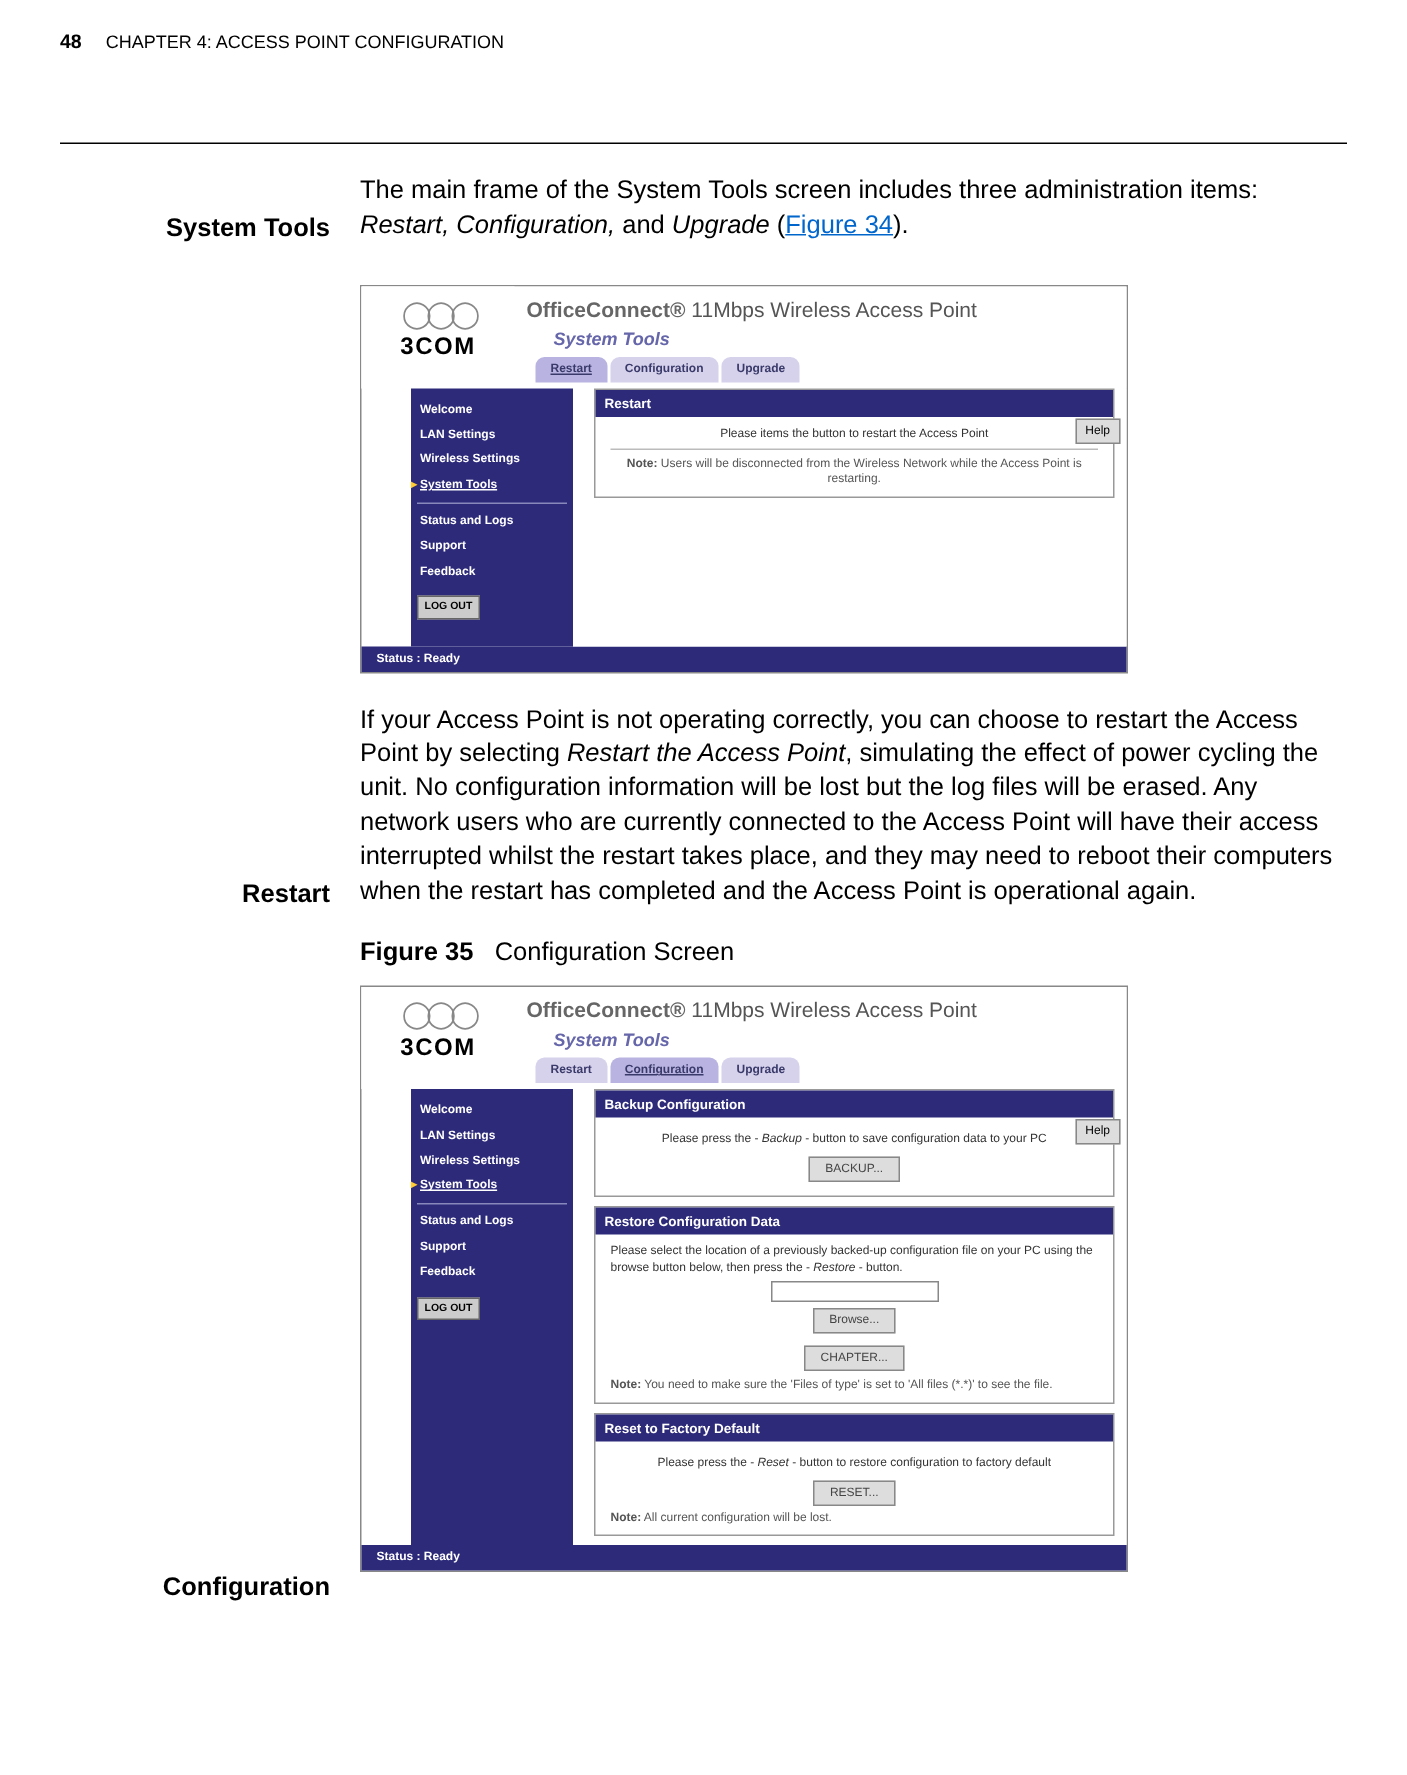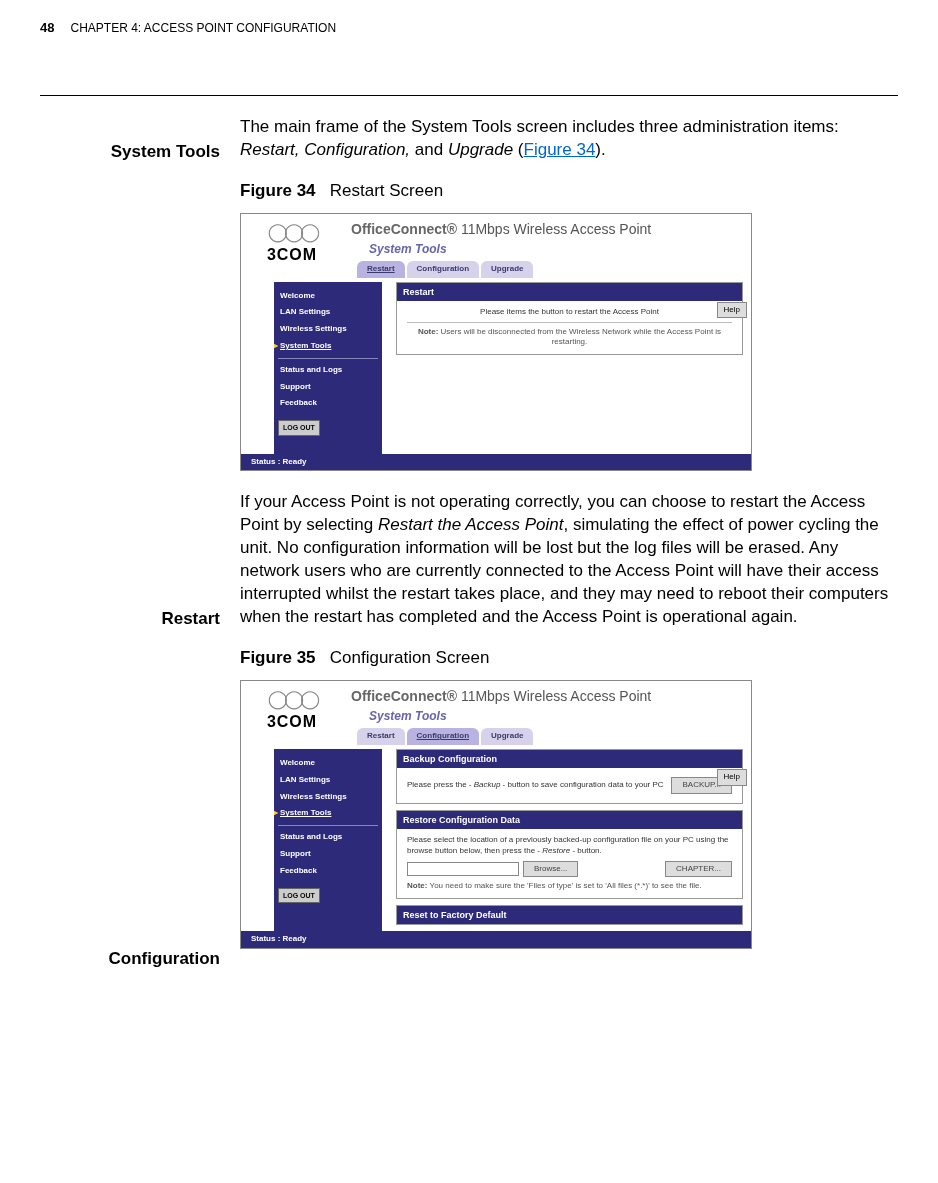--- a/index.html
+++ b/index.html
@@ -200,20 +200,21 @@
     font-size:8px;
     font-weight:bold;
     padding:3px 10px;
   }
   .panel-row {
     display:flex;
     align-items:center;
     justify-content:space-between;
     gap:6px;
     margin:3px 0;
+    flex-direction:column;
   }
   .center { text-align:center; }
   .note { color:#555; }
   .input-box {
     border:1px solid #888;
     background:#fff;
     display:inline-block;
     width:110px;
     height:12px;
     vertical-align:middle;
@@ -233,24 +234,20 @@
 <div class="row">
   <div class="left-col">System Tools</div>
   <div class="right-col">
     <span>The main frame of the System Tools screen includes three administration items: </span><span class="italic">Restart, Configuration,</span><span> and </span><span class="italic">Upgrade</span><span> (</span><a href="#" class="link">Figure 34</a><span>).</span>
   </div>
 </div>
 
 <div class="row">
   <div class="left-col">Restart</div>
   <div class="right-col">
-    <div>
-      <span class="fig-label">Figure 34</span>&nbsp;&nbsp;
-      <span class="fig-caption">Restart Screen</span>
-    </div>
 
     <div class="ui-frame">
       <div class="ui-top">
         <div class="ui-logo">
           <div class="ui-logo-rings">◯◯◯</div>
           <div class="ui-logo-text">3COM</div>
         </div>
         <div class="ui-title-area">
           <div class="ui-product-title">
             <b>OfficeConnect®</b>
@@ -366,20 +363,31 @@
                 <span class="ui-btn">CHAPTER...</span>
               </div>
               <div class="note" style="margin-top:4px;">
                 <b>Note:</b><span> You need to make sure the 'Files of type' is set to 'All files (*.*)' to see the file.</span>
               </div>
             </div>
           </div>
 
           <div class="ui-panel">
             <div class="ui-panel-hd">Reset to Factory Default</div>
+            <div class="ui-panel-body">
+              <div class="panel-row">
+                <div>
+                  <span>Please press the - </span><span class="italic">Reset</span><span> - button to restore configuration to factory default</span>
+                </div>
+                <span class="ui-btn">RESET...</span>
+              </div>
+              <div class="note">
+                <b>Note:</b><span> All current configuration will be lost.</span>
+              </div>
+            </div>
           </div>
 
         </div>
       </div>
       <div class="ui-status">Status : Ready</div>
     </div>
   </div>
 </div>
 
 </body></html>

